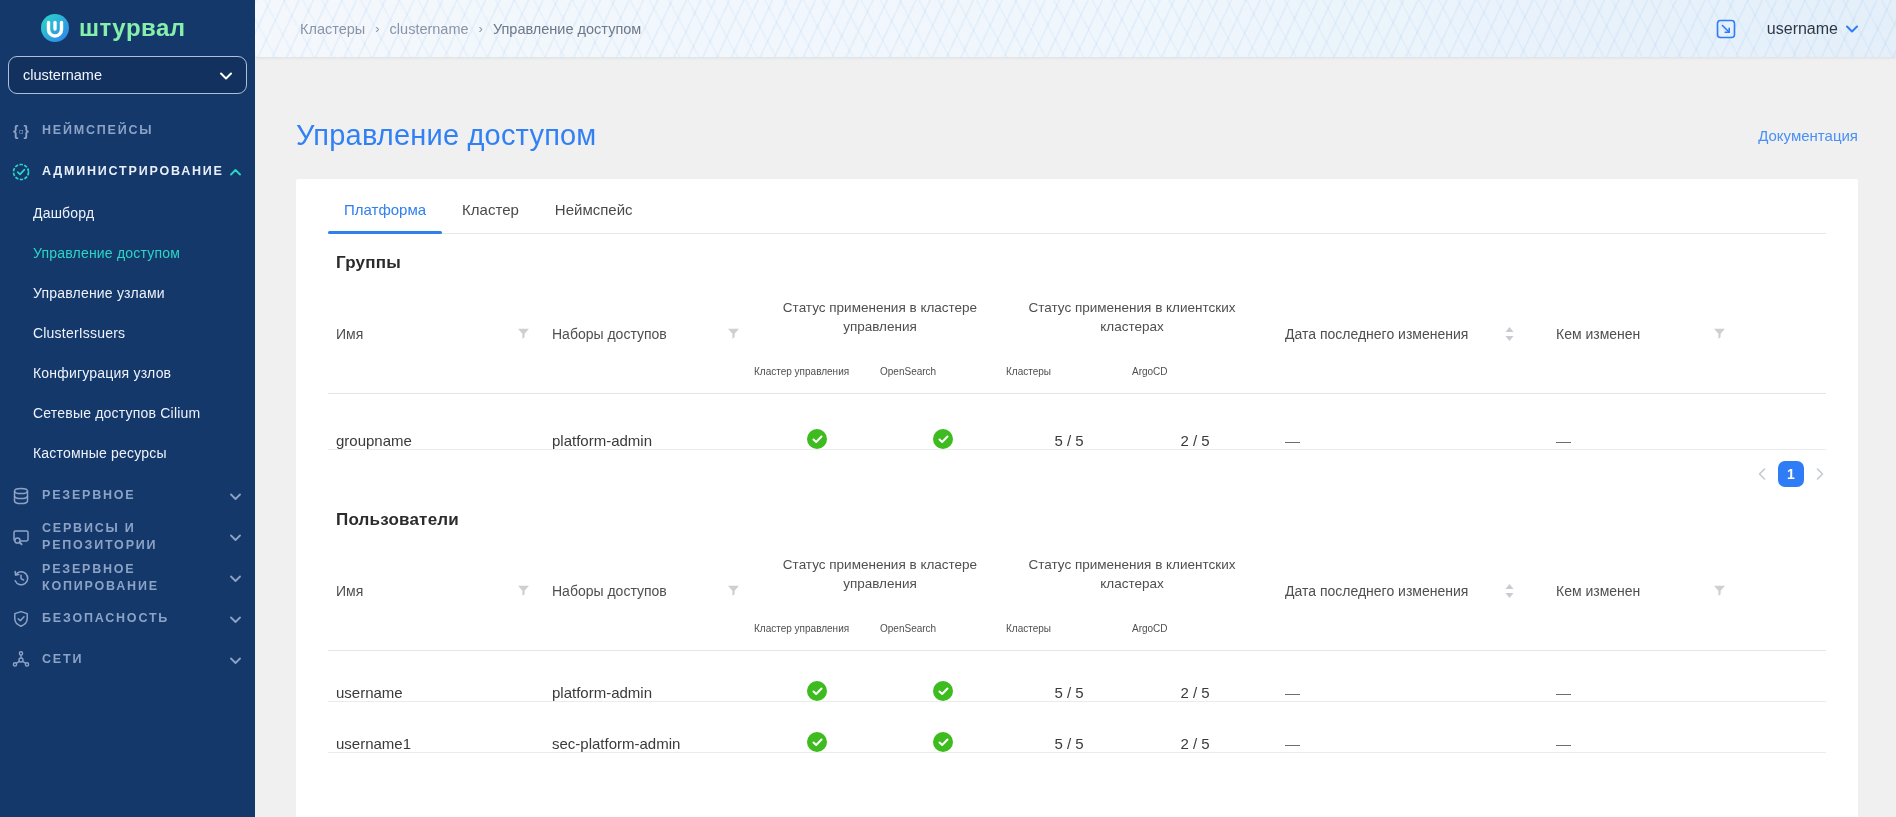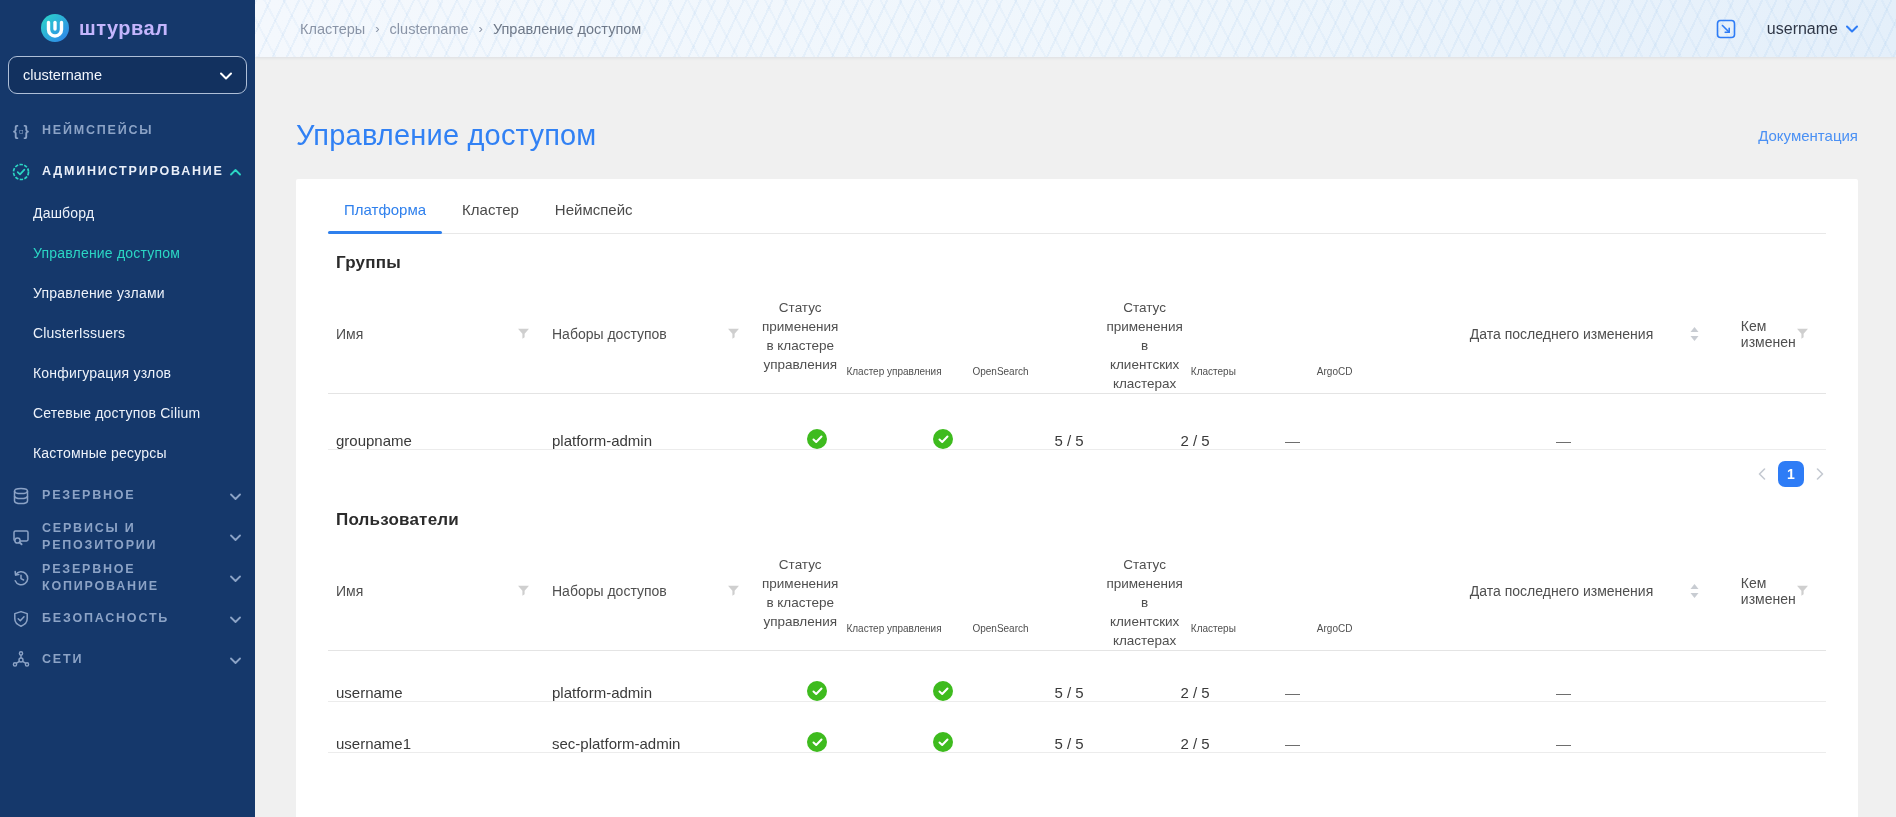--- a/index.html
+++ b/index.html
@@ -3,21 +3,21 @@
 <meta charset="utf-8">
 <style>
   *{margin:0;padding:0;box-sizing:border-box}
   html,body{background:#dfe3e8}
   body{font-family:"Liberation Sans",sans-serif}
   .app{position:relative;width:1896px;height:817px;overflow:hidden;background:#F0F0F0}
 
   
   .sidebar{position:absolute;left:0;top:0;width:255px;height:100%;background:#15386B;z-index:3}
   .logo{display:flex;align-items:center;gap:9px;padding:13px 0 0 40px}
-  .logo-text{color:#c4b5fd;font-size:20px;font-weight:700;letter-spacing:.5px}
+  .logo-text{color:#86efac;font-size:24px;font-weight:700;letter-spacing:.5px}
   .cluster-select{margin:13px 8px 0;height:38px;border:1px solid #AEBFD8;border-radius:9px;display:flex;align-items:center;padding:0 14px;color:#F2F6FC;font-size:14.5px;background:rgba(8,27,56,.22);cursor:pointer}
   .cluster-select .chev{margin-left:auto}
   nav{margin-top:16px}
   .nav-item{display:flex;align-items:center;min-height:41px;padding:0 14px 0 8px;color:#8CA3C6;font-size:12.5px;letter-spacing:1.8px;font-weight:600;cursor:pointer}
   .nav-item.active{color:#E9EFF9}
   .nav-item.active .sec-ico{color:#2BD6C4}
   .nav-ico{width:26px;display:flex;justify-content:center;align-items:center;margin-right:8px;flex:0 0 26px;color:#8CA3C6}
   .ns-glyph{font-size:14px;letter-spacing:0;font-weight:700}
   .nav-label{line-height:1.3}
   .chev-right{margin-left:auto}
@@ -52,21 +52,21 @@
   .tab.active{color:#2F80ED}
   .tab.active::after{content:"";position:absolute;left:0;right:0;bottom:-1px;height:3px;background:#2F80ED;border-radius:2px}
 
   .section-title{font-size:17px;font-weight:700;color:#2B2B2B;margin:19px 0 0 8px;letter-spacing:.2px}
 
   .thead{display:flex;height:119px;border-bottom:1px solid #E4E4E4;color:#4F4F4F;font-size:14px;margin-top:2px}
   .hcol{display:flex;align-items:center}
   .col-name{flex:0 0 216px;padding-left:8px}
   .col-sets{flex:0 0 210px;padding-left:8px}
   .filter-ico{margin-left:auto;margin-right:14px;display:flex;cursor:pointer}
-  .status-group{flex:0 0 252px;display:flex;flex-direction:row;text-align:center;padding-top:24px}
+  .status-group{flex:0 0 252px;display:flex;flex-direction:column;text-align:center;padding-top:24px}
   .group-label{font-size:13.5px;line-height:1.4;padding:0 8px;color:#4F4F4F}
   .sub-row{display:flex;margin-top:auto;padding-bottom:15px}
   .sub-col{flex:0 0 126px;font-size:10px;line-height:1.35;text-align:left}
   .col-date{flex:0 0 286px;padding-left:27px}
   .sort-ico{margin-left:auto;margin-right:30px;display:flex;flex-direction:column;gap:2px;cursor:pointer}
   .col-by{flex:1;padding-left:12px}
   .col-by .filter-ico{margin-right:100px}
 
   .trow{display:flex;align-items:flex-end;height:56px;border-bottom:1px solid #ECECEC;font-size:15px;color:#3A3A3A}
   .trow.slim{height:51px}

